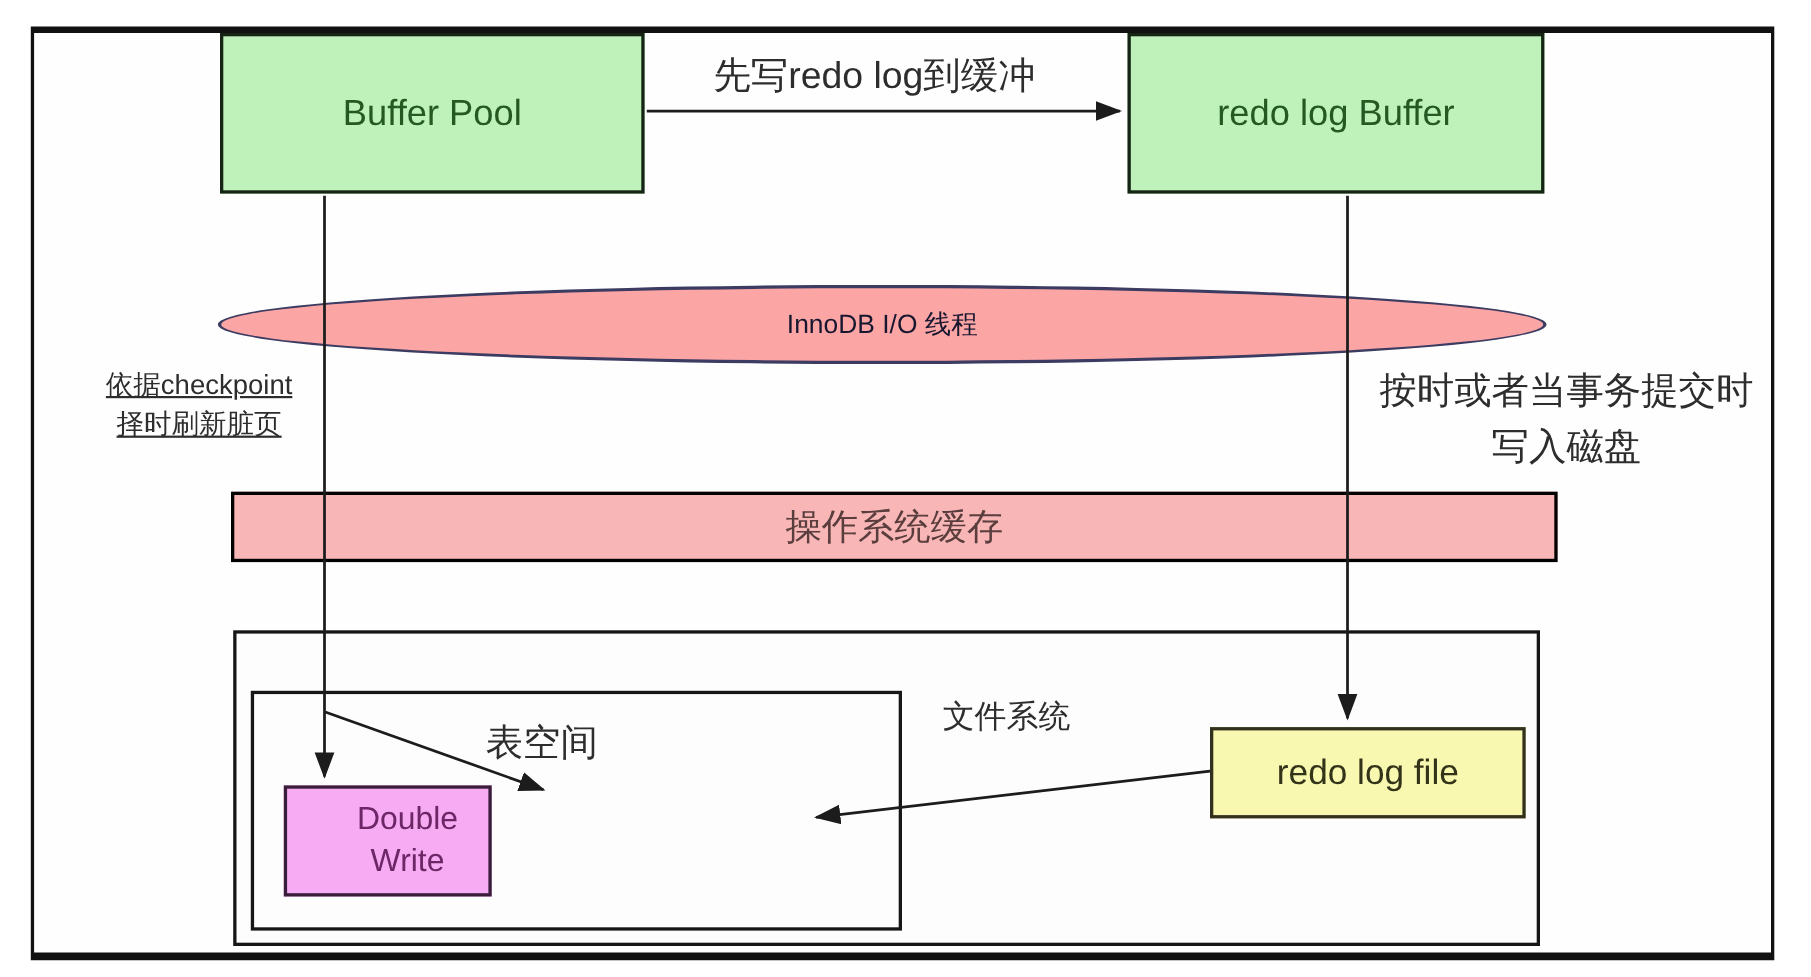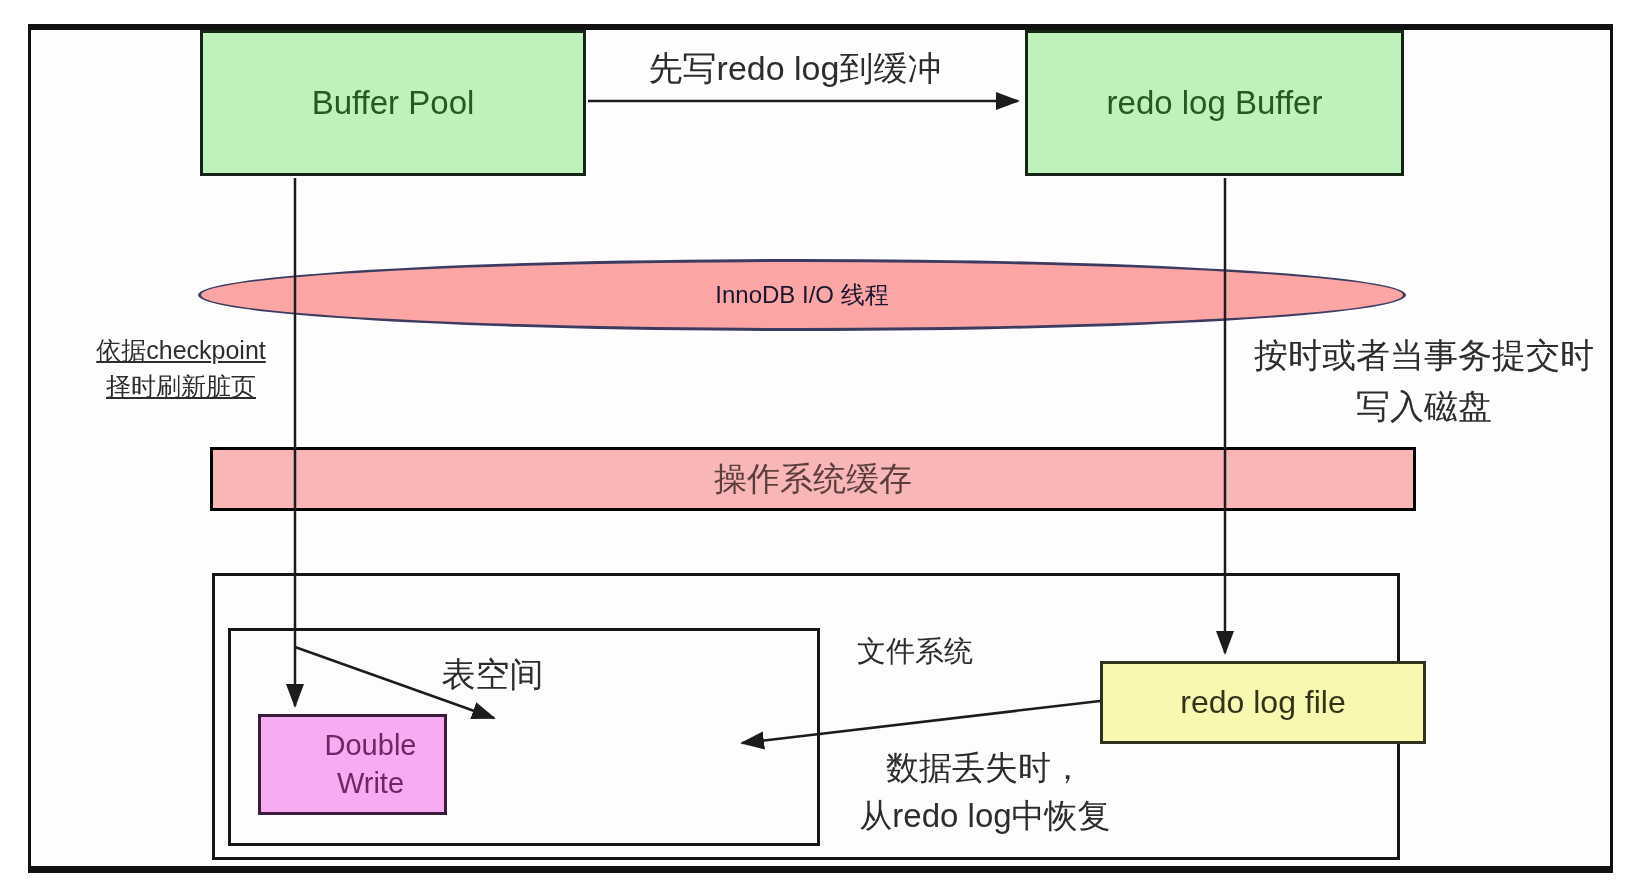--- a/index.html
+++ b/index.html
@@ -55,21 +55,21 @@
     background: #fdfdfd;
   }
   .magenta-box {
     background: #f6abf2;
     border: 3px solid #3a1d3a;
     color: #6d2767;
     white-space: pre-line;
     line-height: 1.3;
   }
   .yellow-box {
-    left: 1100px; top: 661px; width: 326px; height: 83px;
+    left: 1100px; top: 661px; width: 287px; height: 83px;
     background: #f8f8b0;
     border: 3px solid #31311d;
     color: #33331a;
     font-size: 32px;
   }
   .label {
     color: #2d2d2d;
     text-align: center;
     white-space: pre-line;
   }
@@ -115,22 +115,20 @@
   <div class="abs node magenta-box" style="left:258px; top:714px; width:189px; height:101px; font-size:29px;padding-left:36px;">
     <span>Double
 Write</span>
   </div>
 
 
   <div class="abs node yellow-box">
     <span>redo log file</span>
   </div>
 
-  <div class="abs label" style="left:810px; top:744px; width:350px; font-size:33px; line-height:1.45;">数据丢失时，
-从redo log中恢复</div>
 
   <svg id="arrows" class="abs" width="1646" height="888" viewBox="0 0 1646 888">
     <defs>
       <marker id="ah" markerUnits="userSpaceOnUse" markerWidth="28" markerHeight="24" refX="22" refY="11" orient="auto">
         <path d="M0,2 L24,11 L0,20 z" fill="#1c1c1c"></path>
       </marker>
     </defs>
 
     <line x1="588" y1="101" x2="1018" y2="101" stroke="#1c1c1c" stroke-width="2.5" marker-end="url(#ah)"></line>
 

